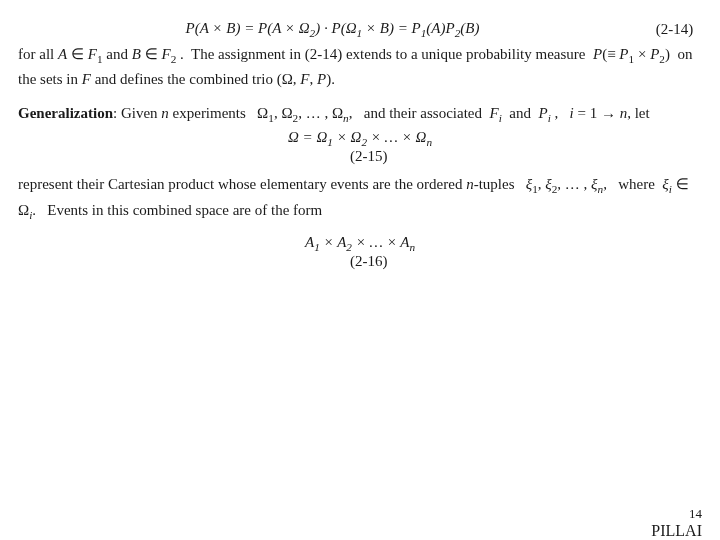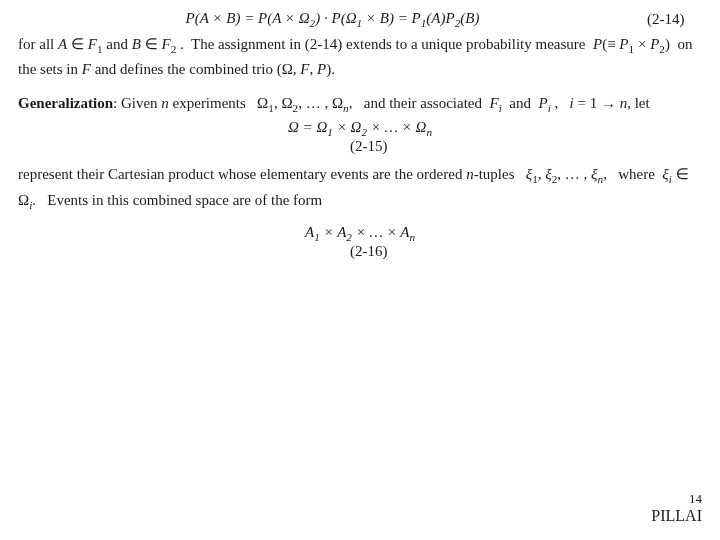--- a/index.html
+++ b/index.html
@@ -9,21 +9,21 @@
       background: #ffffff;
       font-family: "Times New Roman", Times, serif;
       font-size: 15px;
       color: #1a1a1a;
       overflow: hidden;
       position: relative;
     }
     .page {
       width: 720px;
       height: 540px;
-      padding: 10px 18px 10px 18px;
+      padding: 20px 18px 10px 18px;
       position: relative;
     }
     .equation-row {
       display: flex;
       justify-content: space-between;
       align-items: center;
       margin-bottom: 4px;
     }
     .eq-label {
       font-style: normal;
@@ -38,21 +38,21 @@
     .bold { font-weight: bold; }
     .equation-center {
       display: flex;
       justify-content: space-between;
       align-items: center;
       margin: 0 0 8px 0;
       flex-direction: column;
     }
     .footer {
       position: absolute;
-      bottom: 15px;
+      bottom: 0;
       right: 18px;
       text-align: right;
       font-size: 13px;
       color: #1a1a1a;
     }
     .footer-num {
       font-size: 13px;
     }
     .footer-name {
       font-size: 16px;
@@ -64,21 +64,21 @@
 <body>
 
 <div class="page">
 
   <div class="equation-row">
     <div style="flex:1; text-align:center; font-style:italic; font-size:15px;">
       <span>
         <i>P</i>(<i>A</i> × <i>B</i>) = <i>P</i>(<i>A</i> × Ω<sub>2</sub>) · <i>P</i>(Ω<sub>1</sub> × <i>B</i>) = <i>P</i><sub>1</sub>(<i>A</i>)<i>P</i><sub>2</sub>(<i>B</i>)
       </span>
     </div>
-    <div class="eq-label" style="min-width:55px; text-align:left; font-style:normal;">(2-14)</div>
+    <div class="eq-label" style="min-width:55px; text-align:center; font-style:normal;">(2-14)</div>
   </div>
 
   <div class="para" style="margin-top:0;">
     <span>
       for all <i>A</i> ∈ <i>F</i><sub>1</sub> and <i>B</i> ∈ <i>F</i><sub>2</sub> .&nbsp; The assignment in (2-14) extends
       to a unique probability measure &nbsp;<i>P</i>(≡ <i>P</i><sub>1</sub> × <i>P</i><sub>2</sub>)&nbsp; on the sets in <i>F</i>
       and defines the combined trio (Ω, <i>F</i>, <i>P</i>).
     </span>
   </div>
 

